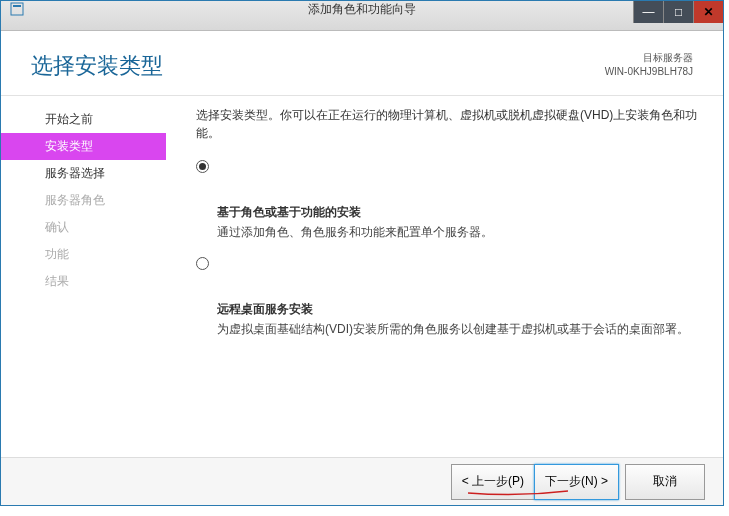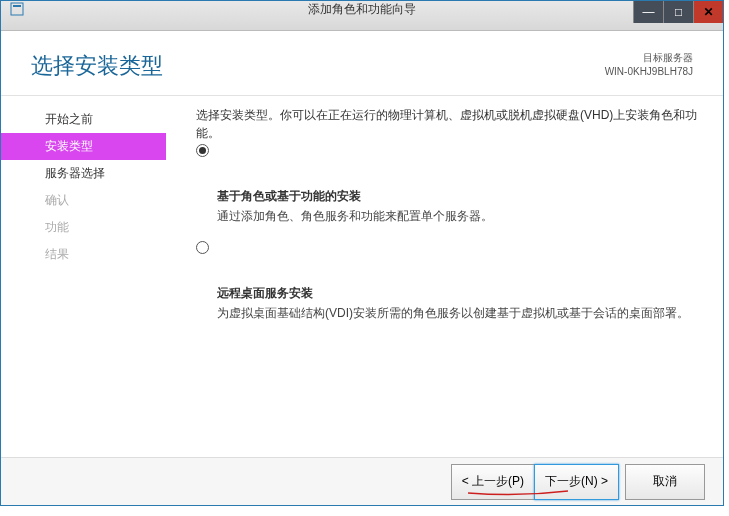--- a/index.html
+++ b/index.html
@@ -109,20 +109,21 @@
       color: #aaa;
       cursor: default;
     }
     .content {
       flex: 1;
       padding: 10px 25px 10px 30px;
       font-size: 12px;
       color: #333;
     }
     .intro-text {
+      margin-bottom: 16px;
       line-height: 1.5;
     }
     .option-row {
       display: flex;
       align-items: flex-start;
       margin-bottom: 14px;
     }
     .radio {
       width: 13px;
       height: 13px;
@@ -228,20 +229,21 @@
       <div>目标服务器</div>
       <div>WIN-0KHJ9BLH78J</div>
     </div>
   </div>
 
   <div class="body-area">
     <div class="sidebar">
       <div class="sidebar-item">开始之前</div>
       <div class="sidebar-item active">安装类型</div>
       <div class="sidebar-item">服务器选择</div>
+      <div class="sidebar-item disabled">服务器角色</div>
       <div class="sidebar-item disabled">确认</div>
       <div class="sidebar-item disabled">功能</div>
       <div class="sidebar-item disabled">结果</div>
     </div>
 
     <div class="content">
       <div class="intro-text">选择安装类型。你可以在正在运行的物理计算机、虚拟机或脱机虚拟硬盘(VHD)上安装角色和功能。</div>
 
       <div class="option-row">
         <div class="radio checked"></div>

